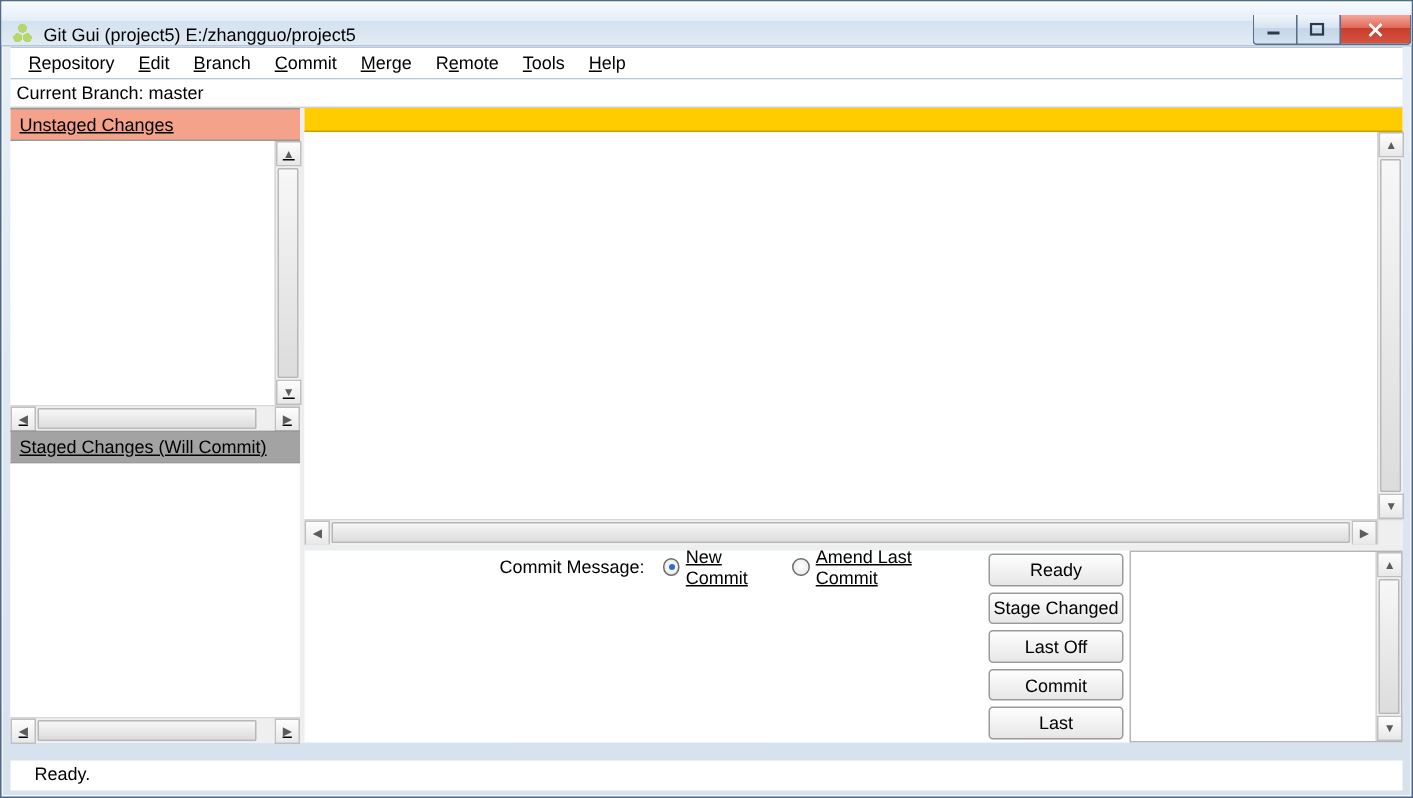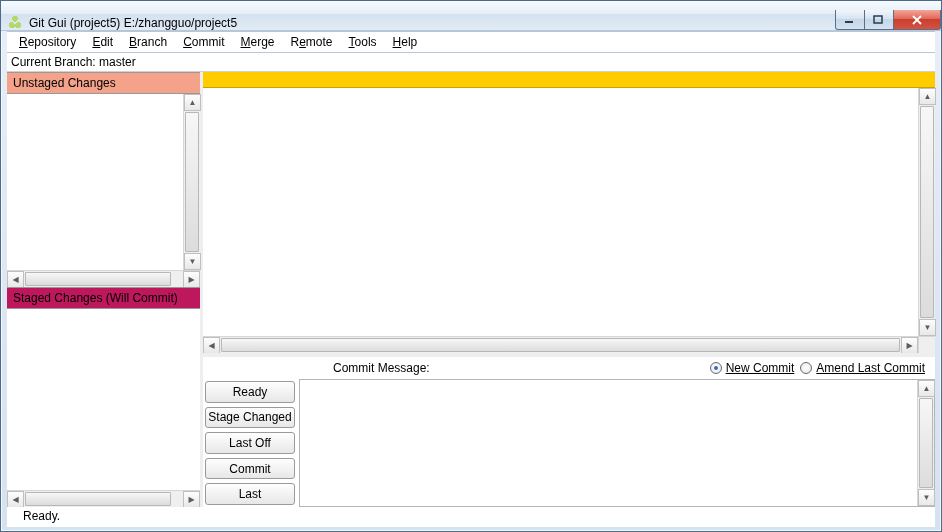--- a/index.html
+++ b/index.html
@@ -48,36 +48,36 @@
   .menubar {
     height: 22px; background: #fff; border: 1px solid #b8c7d8; border-left: none; border-right: none;
     display:flex; align-items:center; padding: 0 4px;
     margin: 0 6px;
   }
   .menubar .mi { padding: 2px 8px; }
   .menubar .mi u { text-decoration: underline; }
 
   
   .client {
-    flex:1; margin: 0 6px 0 6px; background:#fff;
+    flex:1; margin: 0 6px 12px 6px; background:#fff;
     display:flex; flex-direction: column;
     border-top: none;
     justify-content: flex-end;
   }
   .branchline { padding: 2px 4px; border-bottom: 1px solid #d0d0d0; }
 
   .workarea { flex:1; display:flex; min-height:0; }
 
   
-  .leftcol { width: 196px; display:flex; flex-direction:column; border-right: 3px solid #eceef0; }
+  .leftcol { width: 196px; display:flex; flex-direction:column; border-right: 3px solid #eceef0; text-decoration: underline; }
   .pane-header {
     padding: 3px 6px; border: 1px solid #999; border-left: none; border-right: none;
   }
   .pane-header.unstaged { background:#f4a28a; }
-  .pane-header.staged { background:#be185d; }
+  .pane-header.staged { background:#a3a3a3; }
   .listpane {
     flex:1; display:flex; min-height:0; position:relative;
   }
   .listpane .body { flex:1; background:#fff; }
   .vscroll, .hscroll-row { background:#f0f0f0; }
   .vscroll { width: 17px; border-left:1px solid #d6d6d6; display:flex; flex-direction:column; }
   .hscroll-row { height: 17px; display:flex; border-top:1px solid #d6d6d6; }
   .sbtn {
     width:17px; height:17px; display:flex; align-items:center; justify-content:center;
     background: linear-gradient(#fdfdfd,#e8e8e8); border:1px solid #bfbfbf; color:#5c5c5c; font-size:8px;
@@ -96,21 +96,21 @@
   .diffheader { height: 16px; background:#ffcc00; border-bottom:1px solid #caa200; }
   .diffpane { flex:1; display:flex; min-height:0; }
   .diffpane .body { flex:1; background:#fff; }
   .diff-bottom-h { height:17px; display:flex; border-top:1px solid #d6d6d6; }
   .diff-bottom-h .sbtn:first-child { }
   .diff-bottom-h .strack .sthumb { top:1px; bottom:1px; left:1px; right:1px; }
 
   .splitter-h { height: 4px; background:#eceef0; }
 
   
-  .commit-section { display:flex; flex-direction:column;border-radius:20px; }
+  .commit-section { display:flex; flex-direction:row;border-radius:20px; }
   .commit-top {
     height: 22px; display:flex; align-items:center; gap: 6px;
     padding: 2px 10px 2px 100px;
   }
   .commit-top .lbl { flex:0 0 auto; margin-left: 30px; }
   .commit-top .spacer { flex:1; }
   .radio { display:inline-flex; align-items:center; gap:4px;text-decoration:underline; }
   .radio .dot {
     width:12px; height:12px; border-radius:50%; border:1px solid #6a6a6a;
     background: radial-gradient(circle at 50% 45%, #fff, #e5e5e5);

